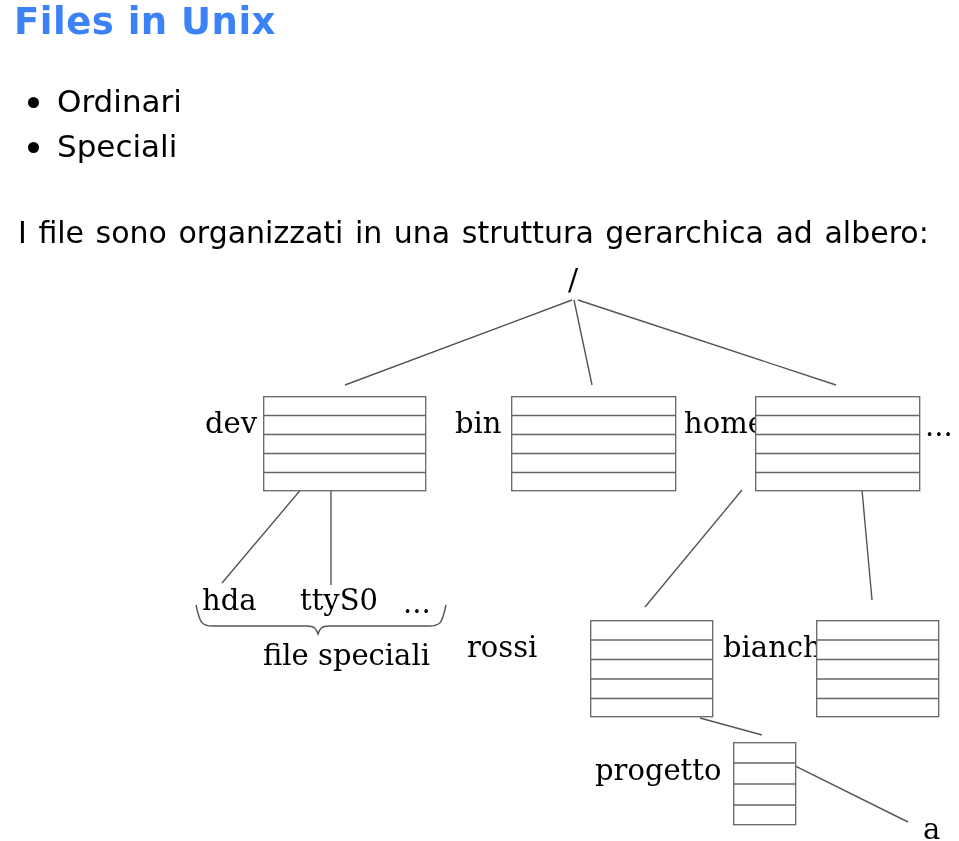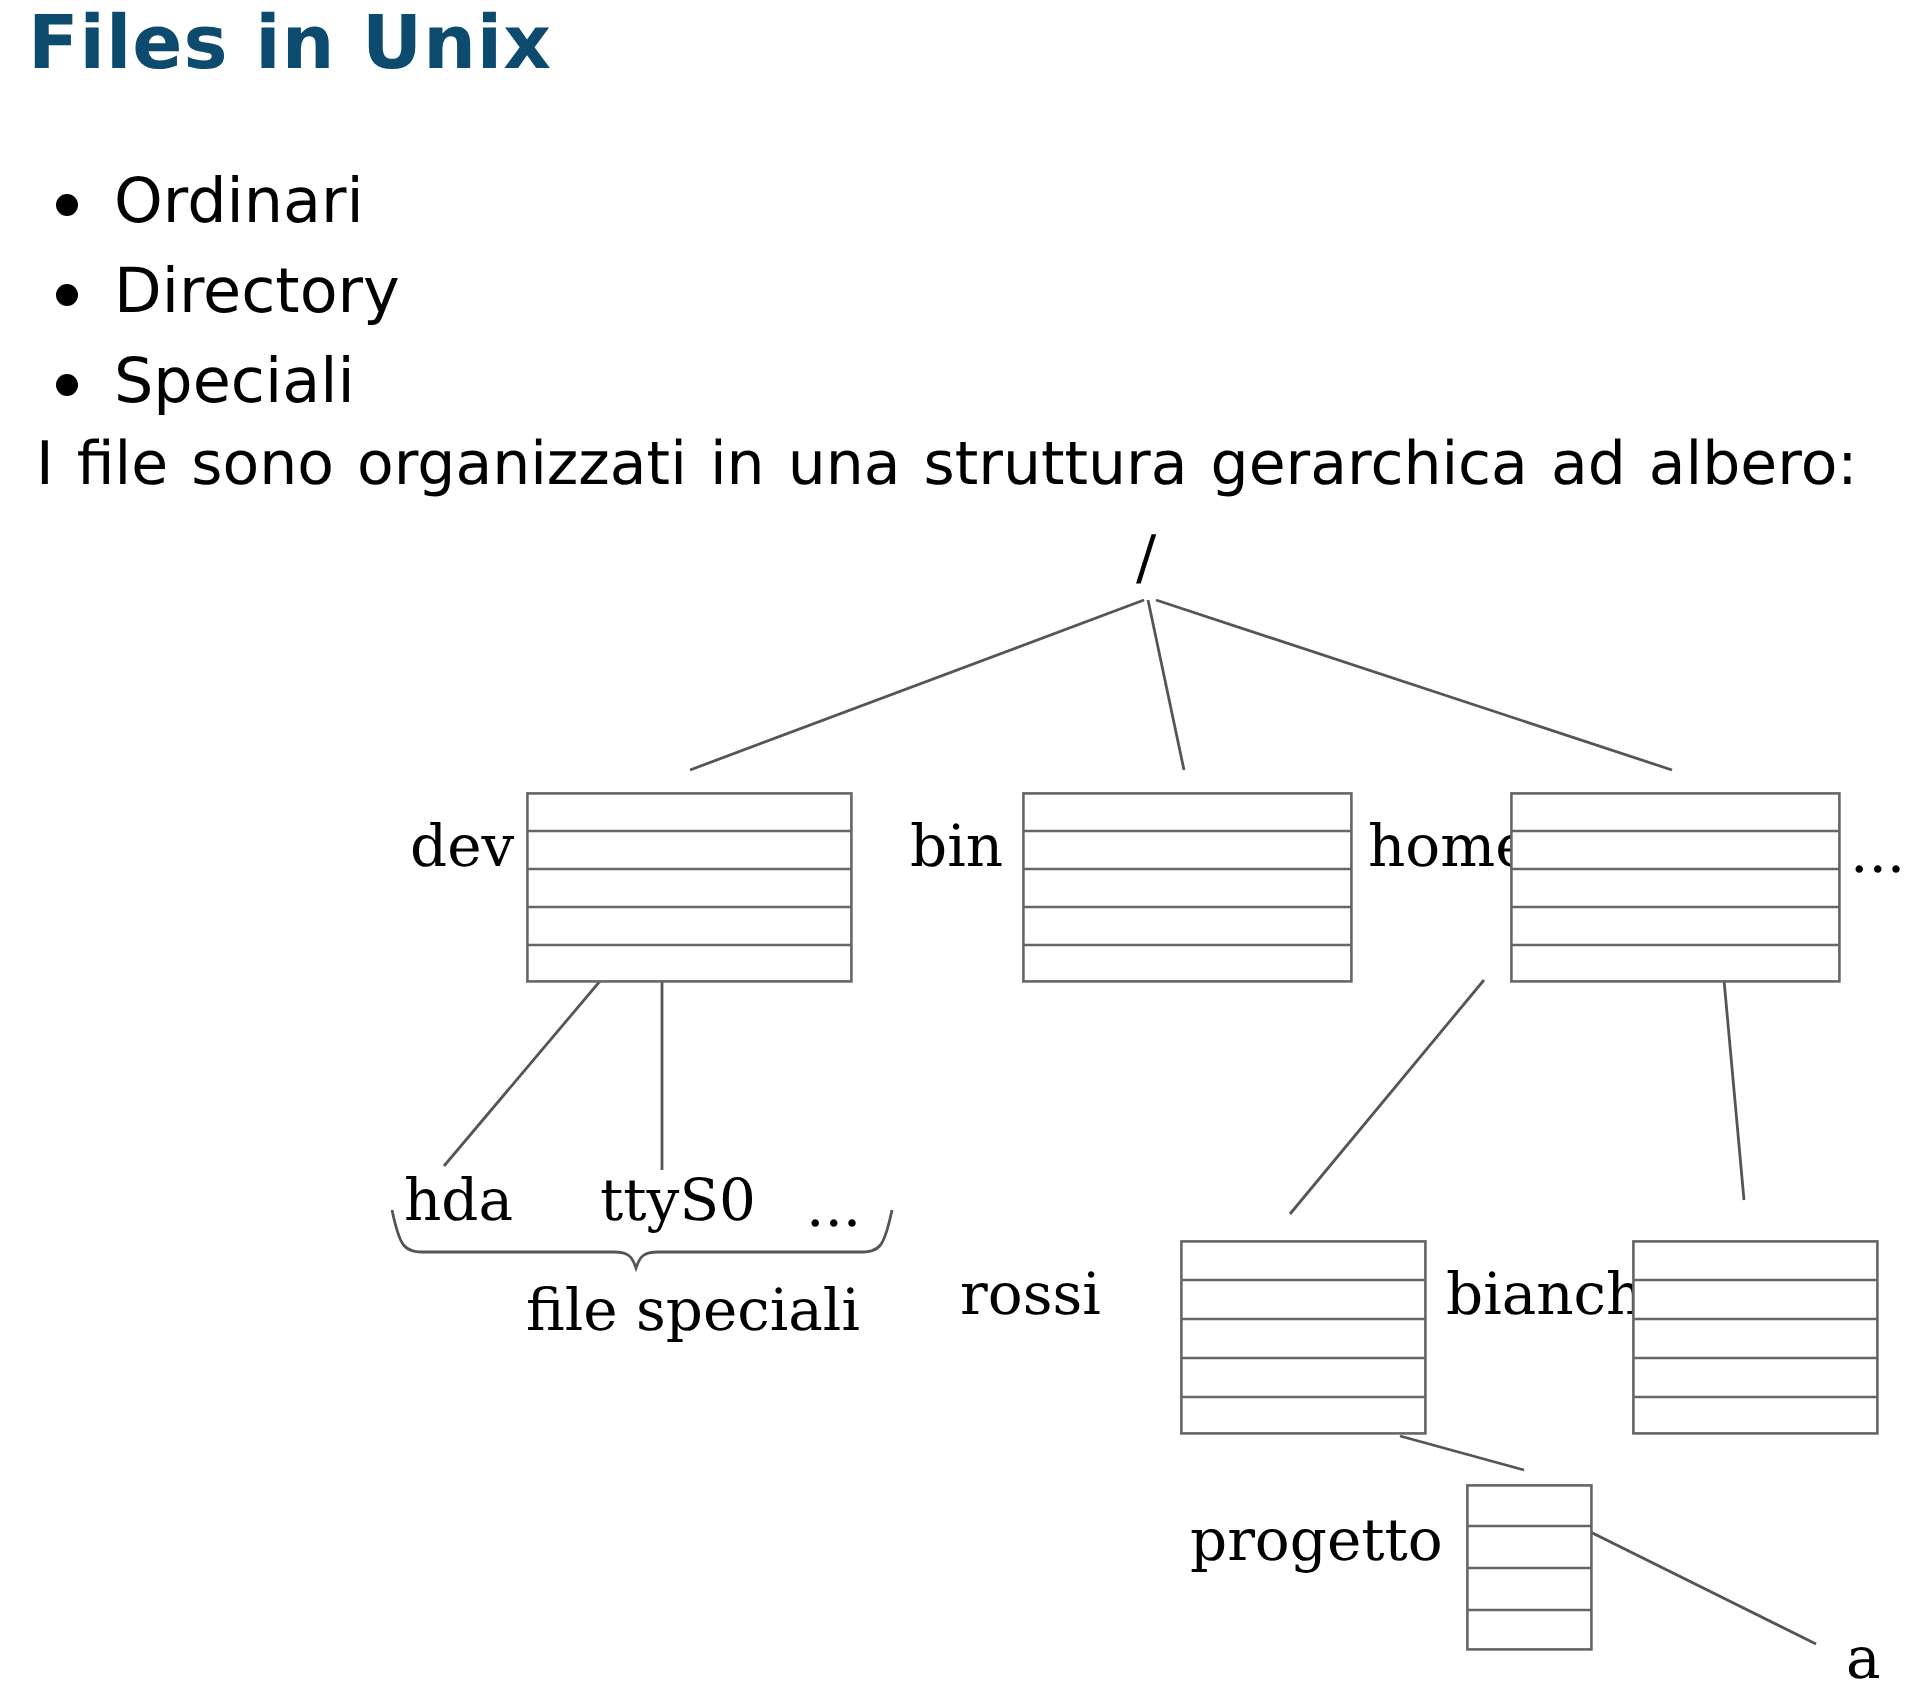--- a/index.html
+++ b/index.html
@@ -20,21 +20,21 @@
   
   #slide-title {
     position: absolute;
     left: 14px;
     top: 0px;
     font-family: "DejaVu Sans", sans-serif;
     font-weight: bold;
     font-size: 37px;
     line-height: 44px;
     letter-spacing: 0.5px;
-    color: #0c4a6e;
+    color: #3b82f6;
     white-space: nowrap;
   }
 
   
   #bullet-list {
     position: absolute;
     left: 0px;
     top: 80px;
     width: 500px;
   }
@@ -124,24 +124,20 @@
 
 <div id="slide-title">Files in Unix</div>
 
 <div id="bullet-list">
 
   <div class="bullet-row">
     <span class="bullet-dot"></span>
     <span class="bullet-text">Ordinari</span>
   </div>
 
-  <div class="bullet-row">
-    <span class="bullet-dot"></span>
-    <span class="bullet-text">Directory</span>
-  </div>
 
   <div class="bullet-row">
     <span class="bullet-dot"></span>
     <span class="bullet-text">Speciali</span>
   </div>
 
 </div>
 
 <div id="intro-paragraph">I file sono organizzati in una struttura gerarchica ad albero:</div>
 
@@ -201,21 +197,21 @@
   <div class="ellipsis-label" style="left:925px; top:409px;">...</div>
 
   <div class="node-label" style="left:202px; top:586px;">hda</div>
 
   <div class="node-label" style="left:300px; top:586px;">ttyS0</div>
 
   <div class="ellipsis-label" style="left:403px; top:586px;">...</div>
 
   <div class="brace-label" style="left:248px; top:638px;margin-left:15px;">file speciali</div>
 
-  <div class="node-label" style="left:480px; top:633px;">rossi</div>
+  <div class="node-label" style="left:467px; top:633px;">rossi</div>
   <svg style="position:absolute; left:590px; top:620px;" width="124" height="98">
     <rect x="0.7" y="0.7" width="122" height="96" fill="#ffffff" stroke="#666666" stroke-width="1.3"></rect>
     <line x1="0.7" y1="20" x2="122.7" y2="20" stroke="#666666" stroke-width="1.3"></line>
     <line x1="0.7" y1="39.5" x2="122.7" y2="39.5" stroke="#666666" stroke-width="1.3"></line>
     <line x1="0.7" y1="59" x2="122.7" y2="59" stroke="#666666" stroke-width="1.3"></line>
     <line x1="0.7" y1="78.5" x2="122.7" y2="78.5" stroke="#666666" stroke-width="1.3"></line>
   </svg>
 
   <div class="node-label" style="left:723px; top:633px;">bianchi</div>
   <svg style="position:absolute; left:816px; top:620px;" width="124" height="98">

